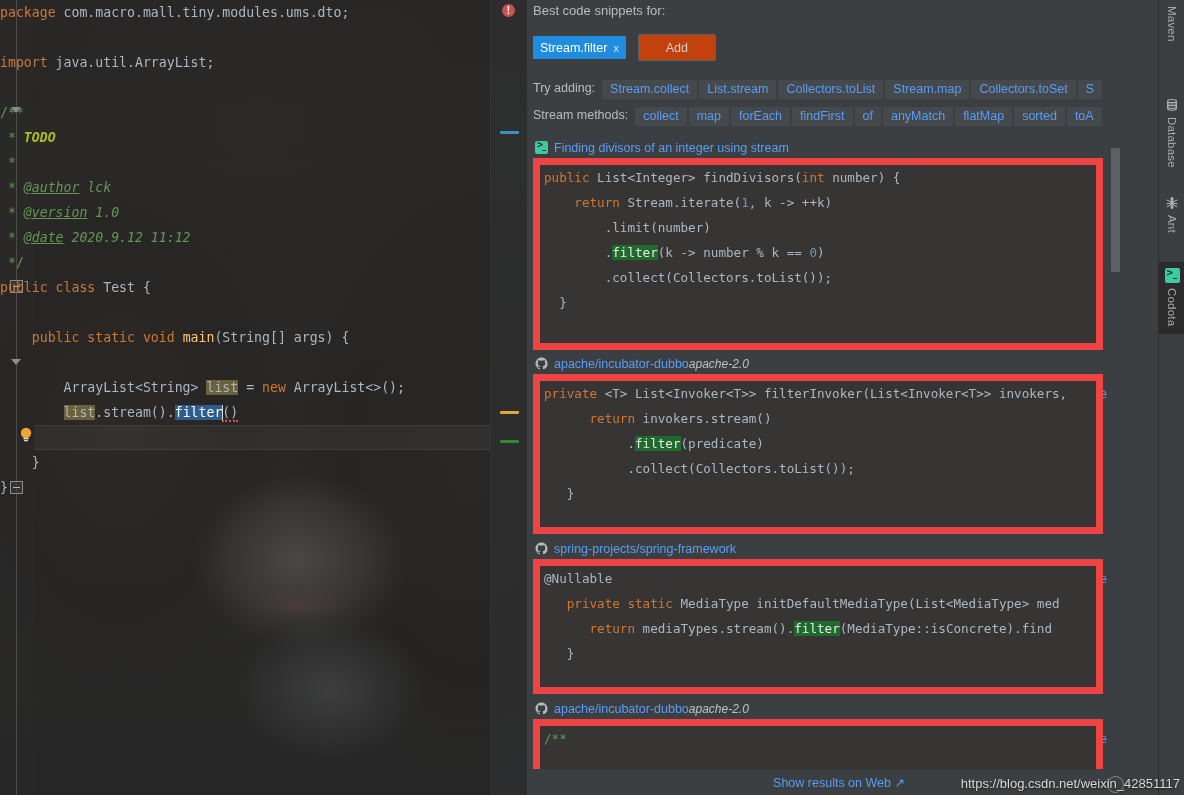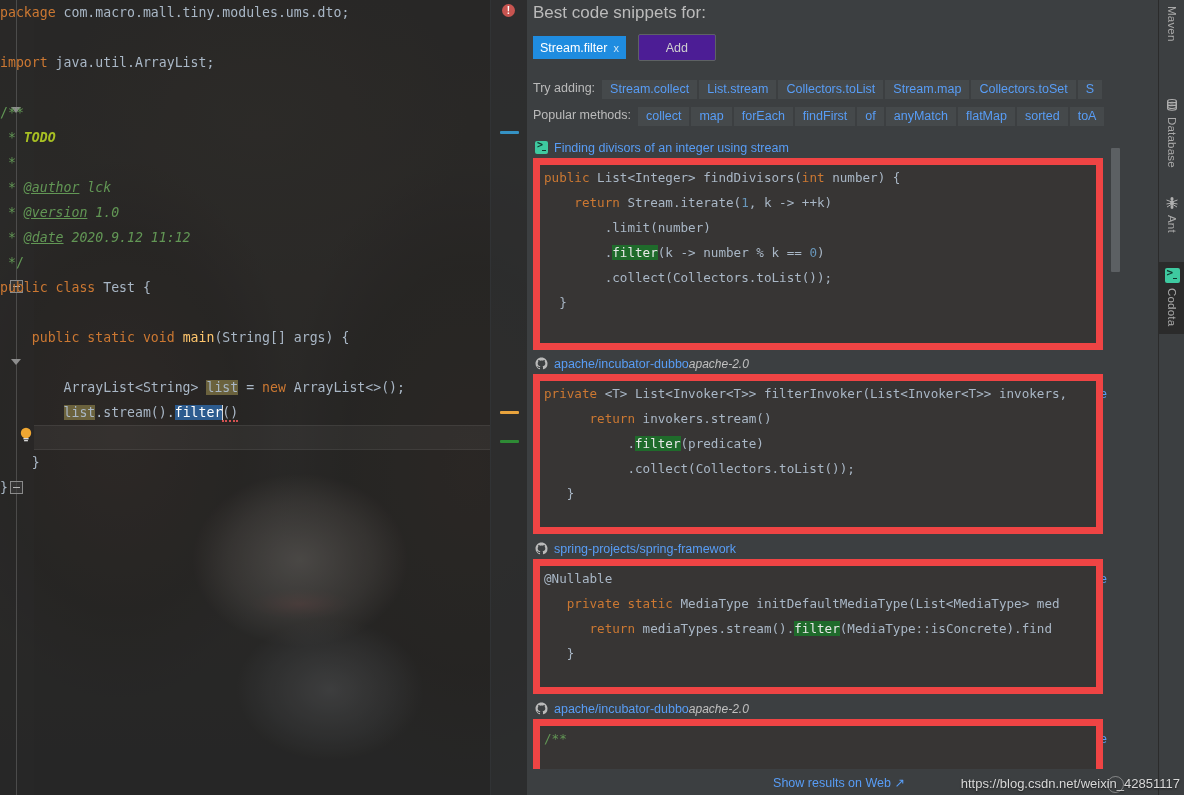--- a/index.html
+++ b/index.html
@@ -116,34 +116,34 @@
   #panel {
     position: relative;
     width: 624px; height: 795px;
     background: #3c3f41;
     flex: 0 0 624px;
     overflow: hidden;
   }
   #panel-inner { position: absolute; left: 0; top: 0; width: 624px; height: 795px; }
 
   .panel-label {
-    color: #bbbbbb; font-size: 17px;
+    color: #bbbbbb; font-size: 13px;
   }
   #head-title { position: absolute; left: 6px; top: 3px; }
 
   #chip-row { position: absolute; left: 6px; top: 34px; display: flex; align-items: center; gap: 12px; }
   #chip {
     display: inline-flex; align-items: center; gap: 6px;
     background: #1f8ce0; color: #ffffff;
     font-size: 12.5px; height: 23px; padding: 0 7px;
   }
   #chip .x { color: #cfe6f7; font-size: 11px; }
   #add-btn {
     width: 78px; height: 27px;
-    background: #4c1d95; border: 1px solid #5e6264; border-radius: 2px;
+    background: #c2410c; border: 1px solid #5e6264; border-radius: 2px;
     color: #cfcfcf; font-size: 12.5px;
     display: flex; align-items: center; justify-content: center;
   }
 
   .sugg-row { position: absolute; left: 6px; display: flex; align-items: center; white-space: nowrap; }
   #try-row { top: 79px; }
   #pop-row { top: 106px; }
   .sugg-row .rowlabel { color: #bbbbbb; font-size: 12.5px; margin-right: 7px; }
   .sugg {
     color: #589df6; font-size: 12.5px;
@@ -303,21 +303,21 @@
         </div>
         <div id="add-btn">Add</div>
       </div>
 
       <div id="try-row" class="sugg-row">
         <span class="rowlabel">Try adding:</span>
         <span id="try-items"><span class="sugg">Stream.collect</span><span class="sugg">List.stream</span><span class="sugg">Collectors.toList</span><span class="sugg">Stream.map</span><span class="sugg">Collectors.toSet</span><span class="sugg">S</span></span>
       </div>
 
       <div id="pop-row" class="sugg-row">
-        <span class="rowlabel">Popular methods:</span>
+        <span class="rowlabel">Stream methods:</span>
         <span id="pop-items"><span class="sugg">collect</span><span class="sugg">map</span><span class="sugg">forEach</span><span class="sugg">findFirst</span><span class="sugg">of</span><span class="sugg">anyMatch</span><span class="sugg">flatMap</span><span class="sugg">sorted</span><span class="sugg">toA</span></span>
       </div>
 
       <div id="cards">
           <div class="card" style="top: 137px;">
             <div class="card-head">
               <span class="codota-ico"></span>
               <span class="card-title">Finding divisors of an integer using stream</span>
             </div>
             <div class="card-code" style="height: 192px;"><div class="cl"><span class="kw">public</span><span class="ident"> List&lt;Integer&gt; findDivisors(</span><span class="kw">int</span><span class="ident"> number) {</span></div><div class="cl"><span class="ident">    </span><span class="kw">return</span><span class="ident"> Stream.iterate(</span><span class="num">1</span><span class="ident">, k -&gt; ++k)</span></div><div class="cl"><span class="ident">        .limit(number)</span></div><div class="cl"><span class="ident">        .</span><span class="hl-filter">filter</span><span class="ident">(k -&gt; number % k == </span><span class="num">0</span><span class="ident">)</span></div><div class="cl"><span class="ident">        .collect(Collectors.toList());</span></div><div class="cl"><span class="ident">  }</span></div></div>

